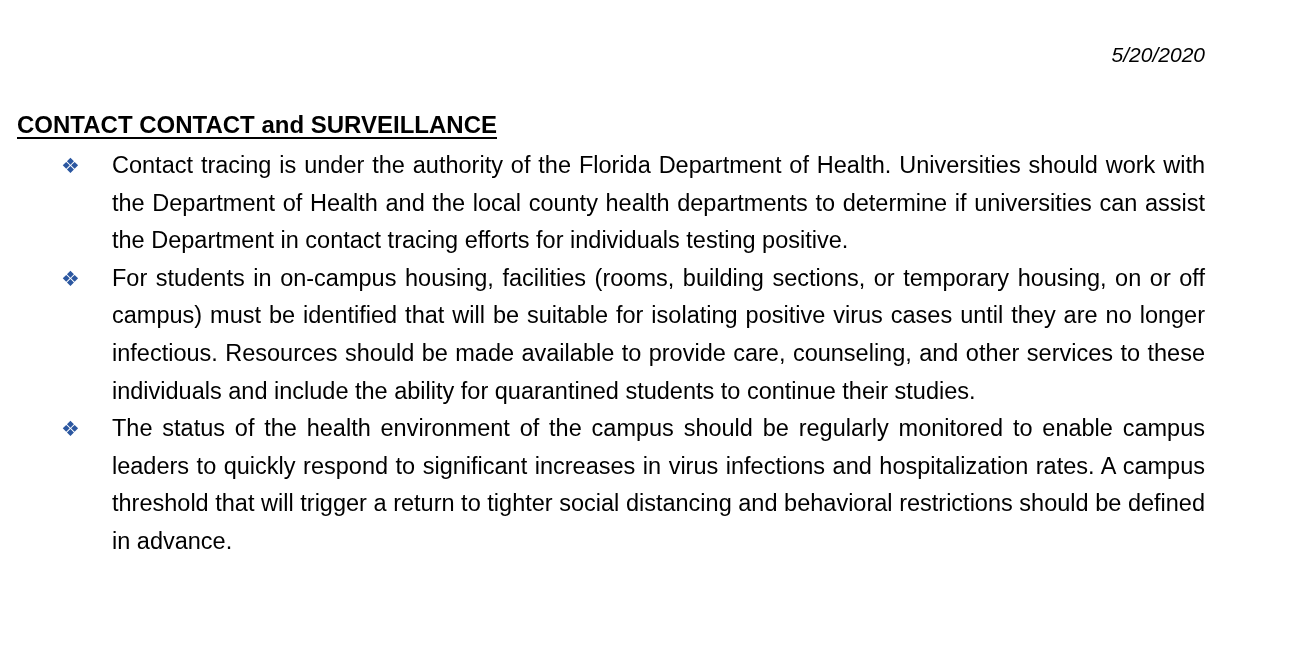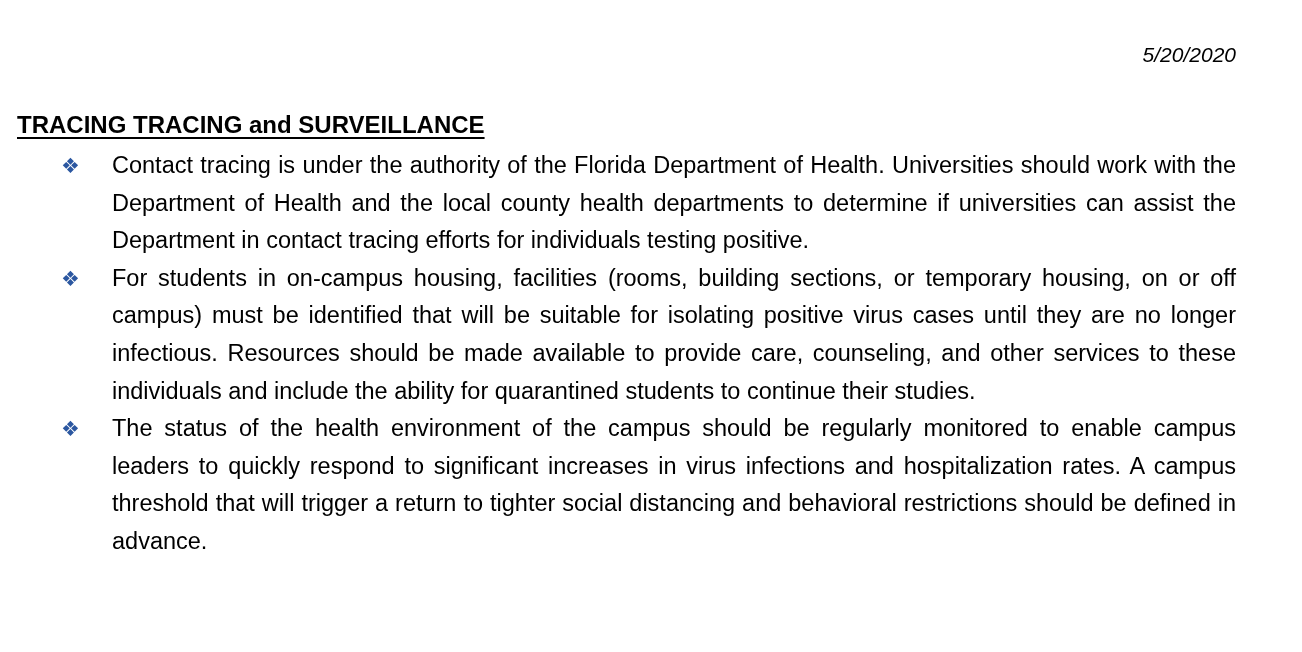--- a/index.html
+++ b/index.html
@@ -8,21 +8,21 @@
     margin: 0;
     padding: 0;
     background: var(--bg-color);
     font-family: "Liberation Sans", "DejaVu Sans", sans-serif;
     color: var(--text-color);
   }
   .page {
     width: 1302px;
     height: 652px;
     background: var(--bg-color);
-    padding: 42px 66px 0 17px;
+    padding: 42px 97px 0 17px;
     overflow: hidden;
   }
   .date-line {
     text-align: right;
     font-style: italic;
     font-size: 21px;
     line-height: 26px;
   }
   .doc-title {
     text-align: center;
@@ -66,21 +66,21 @@
 </style>
 </head>
 <body>
 
 <div class="page">
 
   <div class="date-line">5/20/2020</div>
 
 
   <div class="section-heading">
-    <span class="u">TRACING TRACING and SURVEILLANCE</span>
+    <span class="u">CONTACT CONTACT and SURVEILLANCE</span>
   </div>
 
   <ul class="bullet-list">
     <li>
       <span class="bullet-marker">❖</span>
       <span class="bullet-text">Contact tracing is under the authority of the Florida Department of Health.  Universities should work with the Department of Health and the local county health departments to determine if universities can assist the Department in contact tracing efforts for individuals testing positive.</span>
     </li>
     <li>
       <span class="bullet-marker">❖</span>
       <span class="bullet-text">For students in on-campus housing, facilities (rooms, building sections, or temporary housing, on or off campus) must be identified that will be suitable for isolating positive virus cases until they are no longer infectious.  Resources should be made available to provide care, counseling, and other services to these individuals and include the ability for quarantined students to continue their studies.</span>

